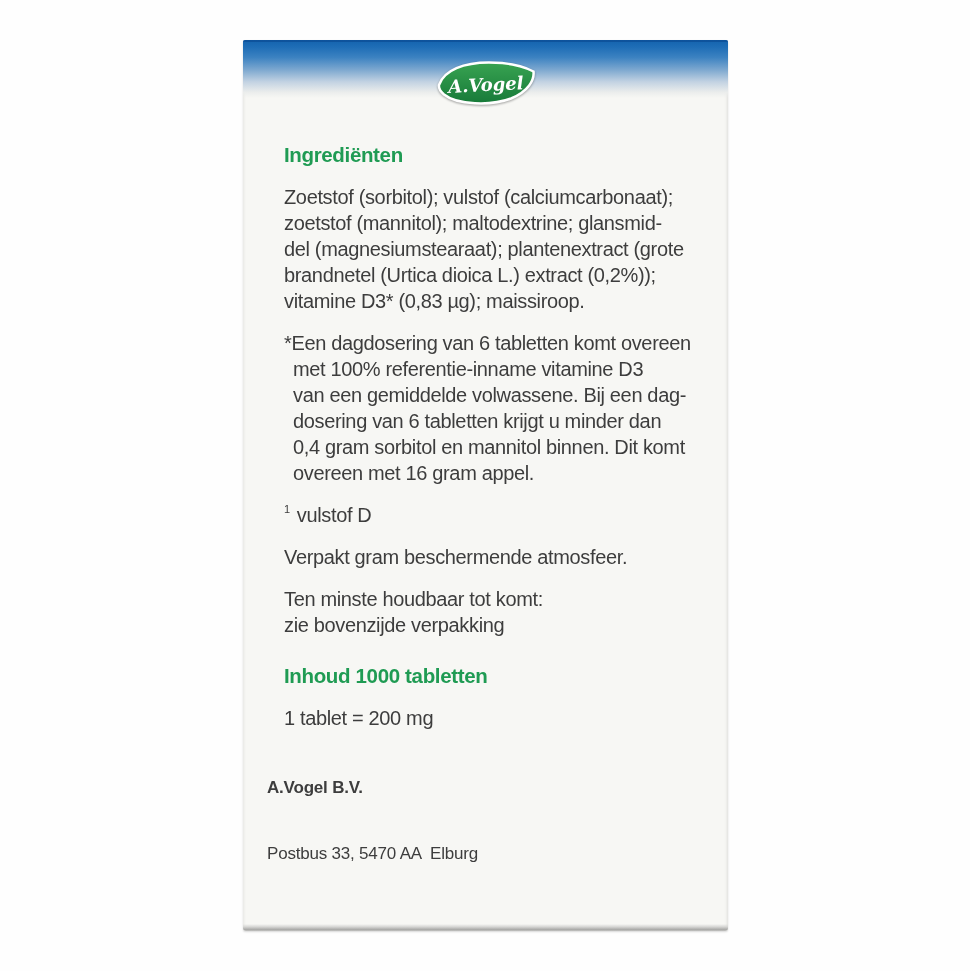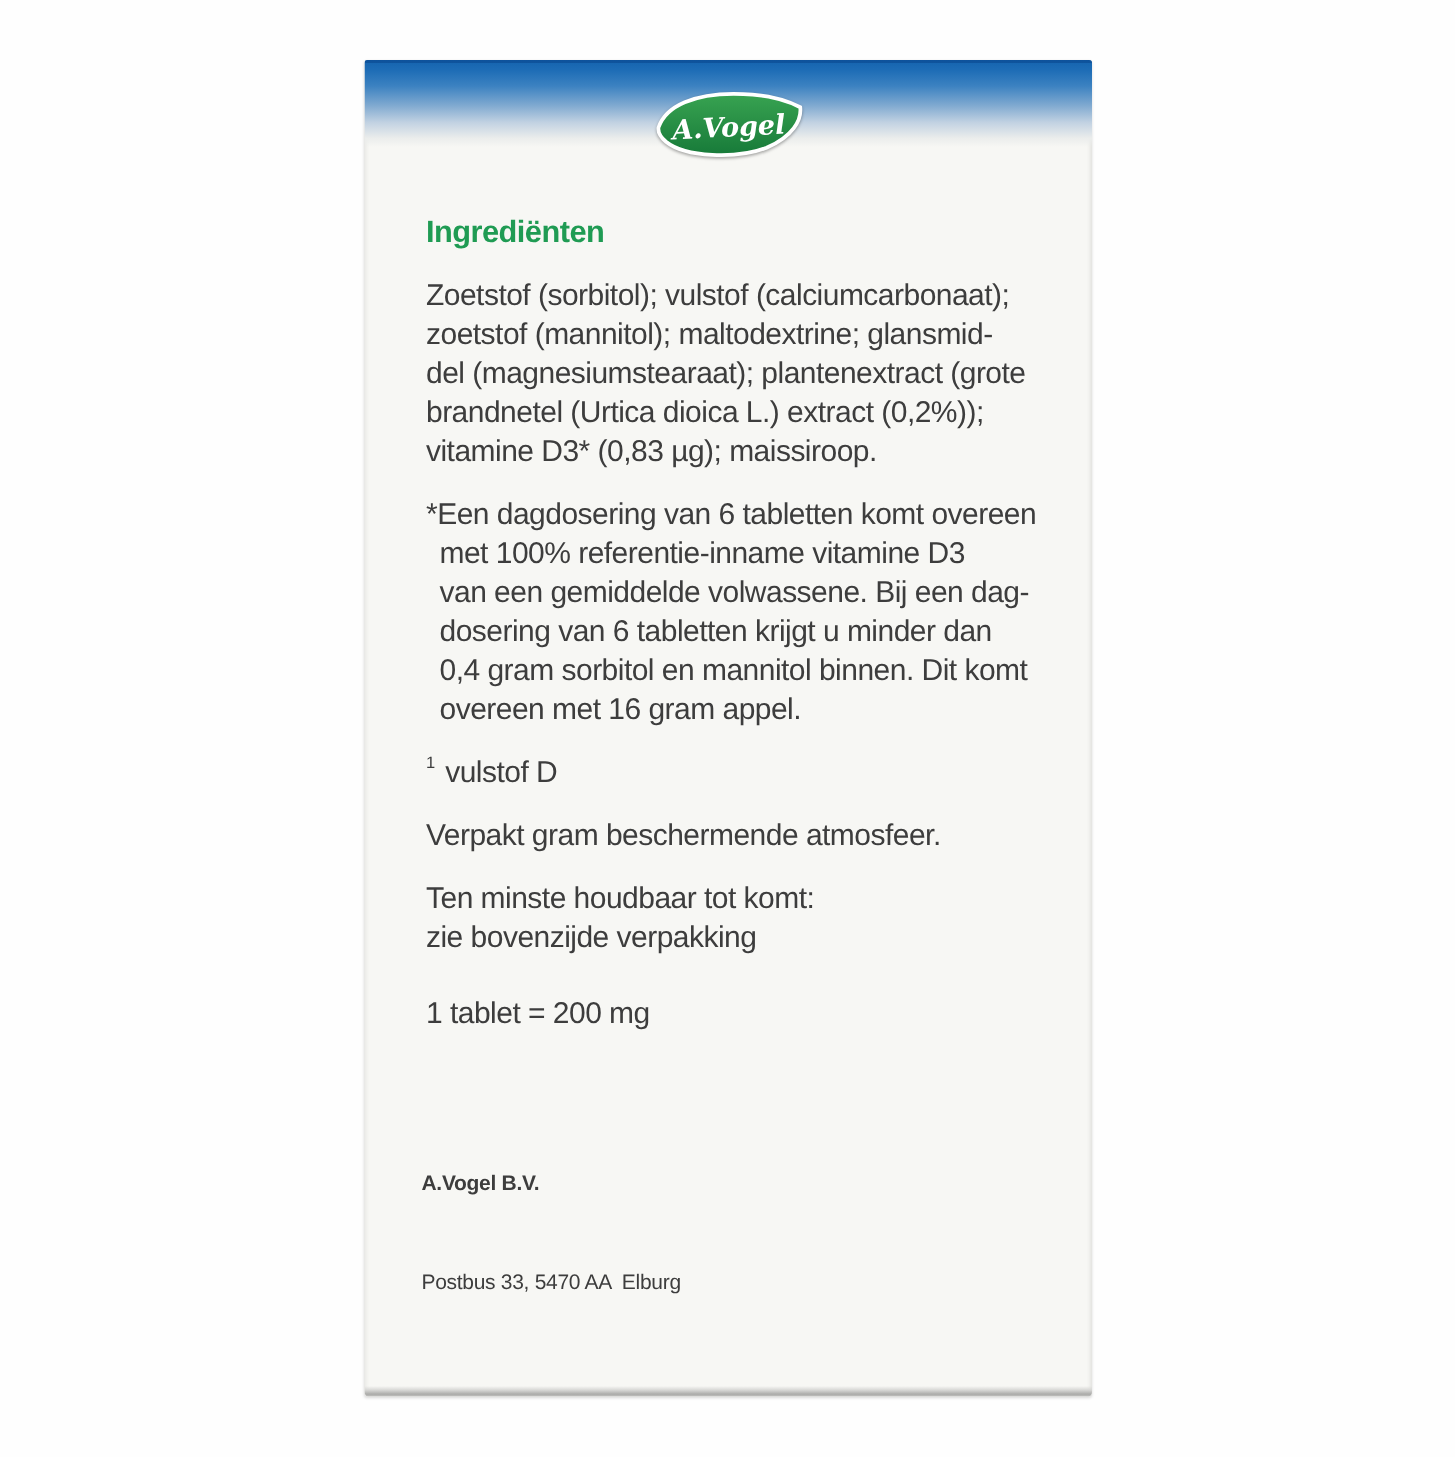--- a/index.html
+++ b/index.html
@@ -80,22 +80,22 @@
     line-height: 0;
     vertical-align: 9px;
     margin-right: 7px;
   }
   .packed-note { margin-top: 27px; }
   .best-before { margin-top: 25px; }
   .contents-block { margin-top: 25px; }
 
   .footer {
     position: absolute;
-    left: 38px; bottom: 22px;
-    font-size: 14px;
+    left: 24px; bottom: 22px;
+    font-size: 17px;
     line-height: 22px;
     letter-spacing: -0.2px;
     color: var(--text-gray, #3d3d3d);
     white-space: pre;
   }
   .footer .company { font-weight: bold; }
 
   
   .bottom-edge {
     position: absolute; left: 0; right: 0; bottom: 0;
@@ -147,20 +147,21 @@
 overeen met 16 gram appel.</p>
 
       <p class="vitamin-note"><sup>1</sup><span>vulstof D</span></p>
 
       <p class="packed-note">Verpakt gram beschermende atmosfeer.</p>
 
       <p class="best-before">Ten minste houdbaar tot komt:
 zie bovenzijde verpakking</p>
 
       <div class="contents-block">
+        <h2 class="green-heading">Inhoud 1000 tabletten</h2>
         <p>1 tablet = 200 mg</p>
       </div>
 
     </div>
 
     <div class="footer">
       <div class="company">A.Vogel B.V.</div>
       <div>Postbus 33, 5470 AA  Elburg</div>
     </div>
 

